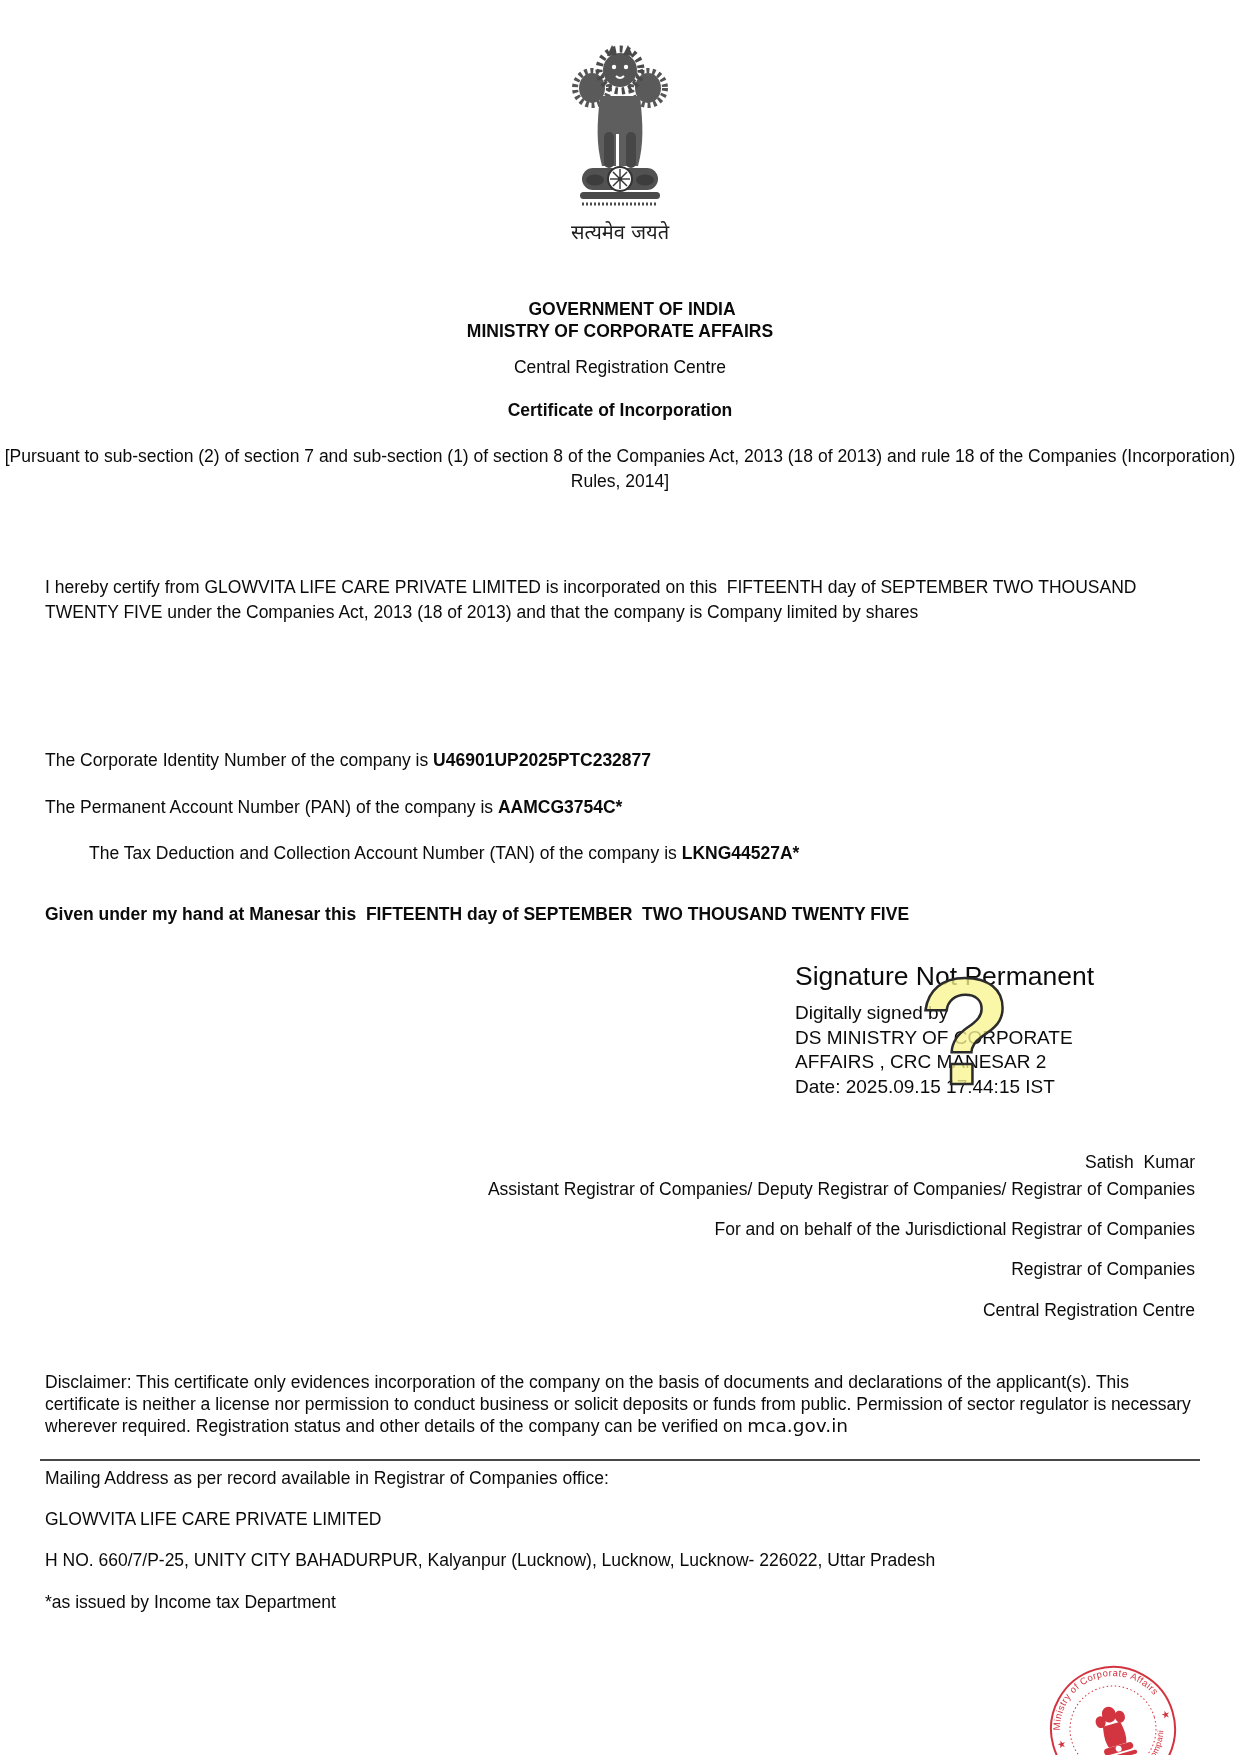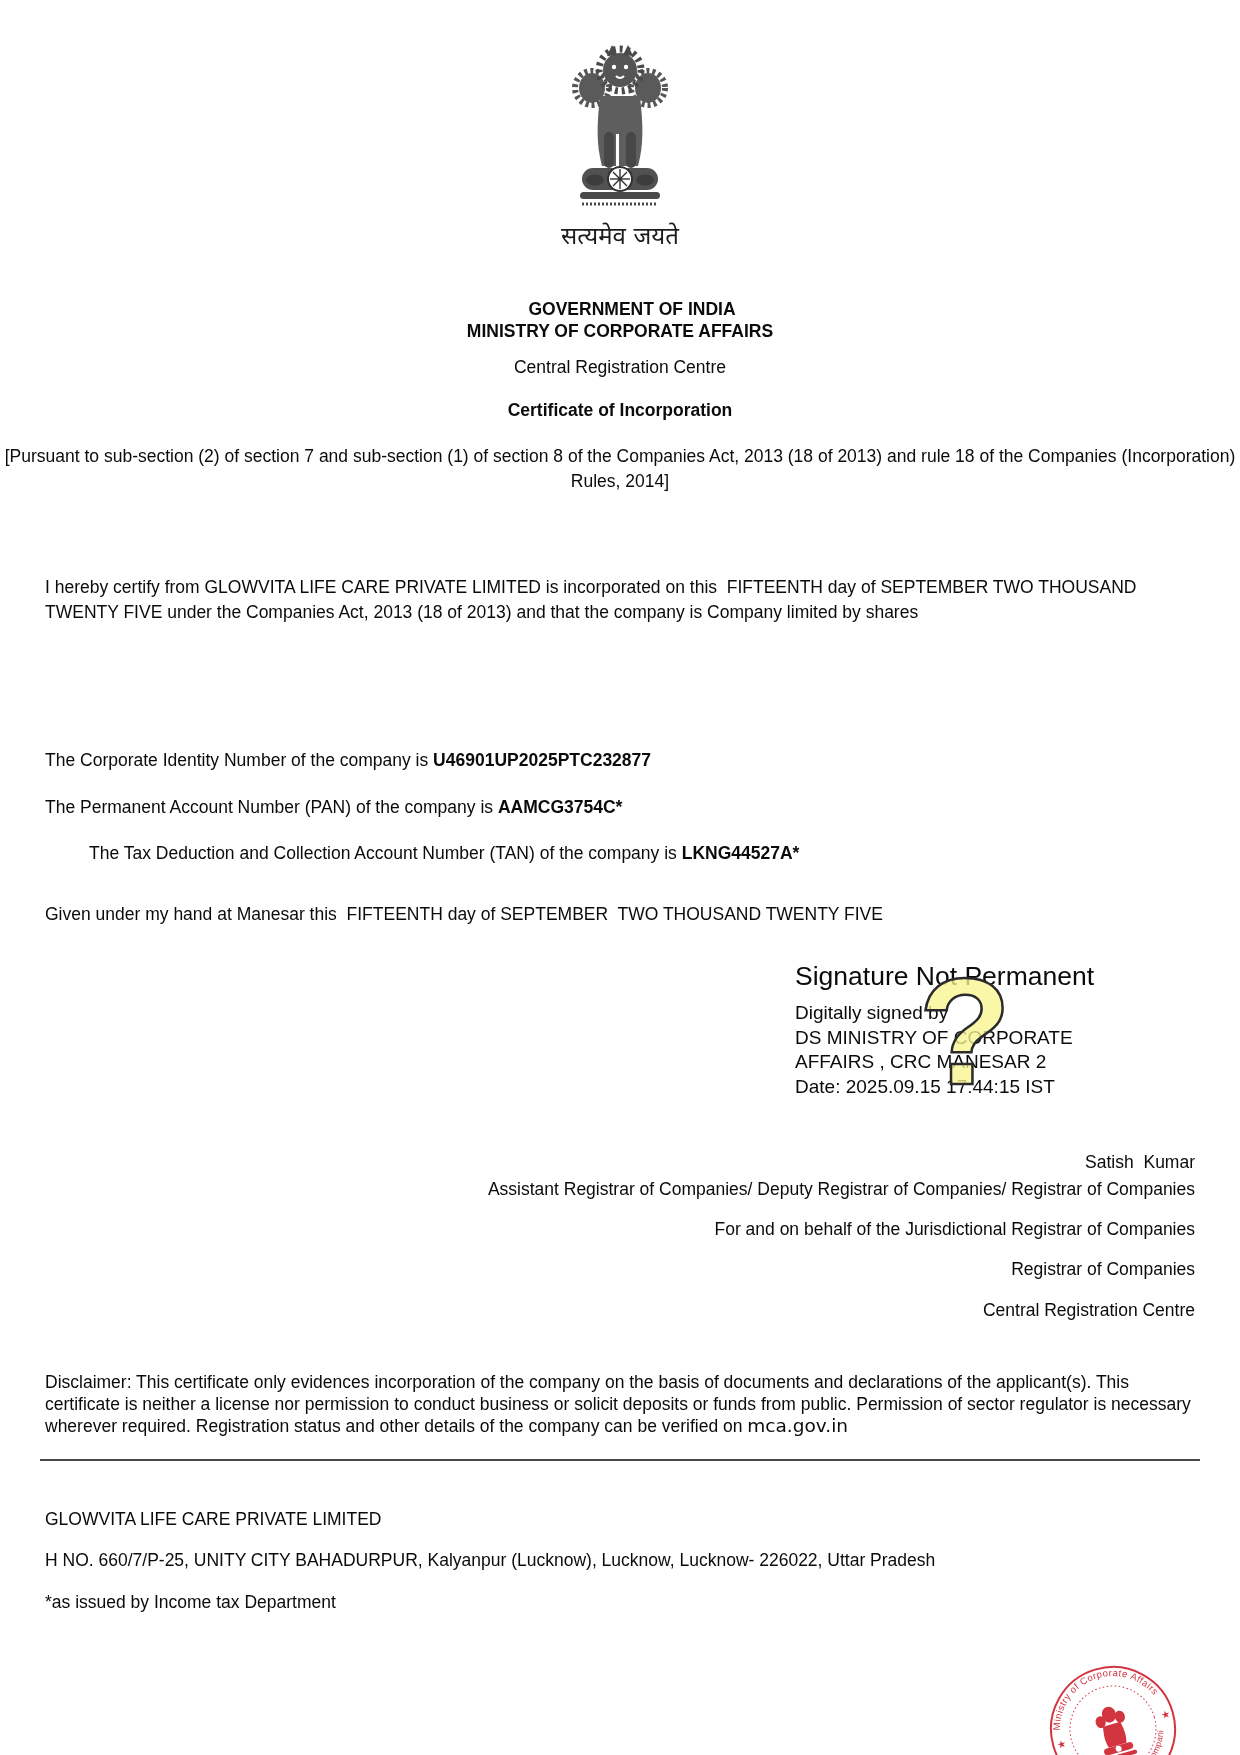--- a/index.html
+++ b/index.html
@@ -9,31 +9,31 @@
     color:#0b0b0b; font-size:17.5px;
   }
   .page { position:relative; width:1240px; height:1755px; background:#fff; overflow:hidden; }
 
   .c { position:absolute; left:0; width:100%; text-align:center; white-space:pre-wrap; }
   .l { position:absolute; left:45px; width:1140px; white-space:pre-wrap; }
   .r { position:absolute; left:45px; width:1150px; text-align:right; white-space:pre-wrap; }
   .b { font-weight:bold; }
 
   .emblem   { position:absolute; left:562px; top:36px; }
-  .caption  { top:218px; font-family:"DejaVu Sans",sans-serif; font-size:24px; color:#1c1c1c; }
+  .caption  { top:218px; font-family:"DejaVu Sans",sans-serif; font-size:20px; color:#1c1c1c; }
   .govt     { top:299px;padding-left:12px; }
   .ministry { top:321px; }
   .centre   { top:357px; }
   .title    { top:400px; }
   .pursuant { top:444px; line-height:25px; }
   .certify  { top:575px; line-height:25px; }
   .cin      { top:750px; }
   .pan      { top:797px; }
   .tan      { top:843px;margin-left:44px; }
-  .given    { top:904px; }
+  .given    { top:904px;font-weight:bold; }
 
   .sig-status  { position:absolute; left:795px; top:961px; font-size:26.5px; white-space:pre-wrap; z-index:1; }
   .sig-details { position:absolute; left:795px; top:1001px; font-size:19px; line-height:24.5px; white-space:pre-wrap; z-index:1; }
   .qmark       { position:absolute; left:913px; top:962px; z-index:2; }
 
   .officer-name      { top:1152px; }
   .officer-desig     { top:1179px; }
   .officer-behalf    { top:1219px; }
   .officer-registrar { top:1259px; }
   .officer-centre    { top:1300px; }
@@ -118,20 +118,21 @@
   <div class="r officer-name">Satish  Kumar</div>
   <div class="r officer-desig">Assistant Registrar of Companies/ Deputy Registrar of Companies/ Registrar of Companies</div>
   <div class="r officer-behalf">For and on behalf of the Jurisdictional Registrar of Companies</div>
   <div class="r officer-registrar">Registrar of Companies</div>
   <div class="r officer-centre">Central Registration Centre</div>
 
   <div class="l disclaimer"><span>Disclaimer: This certificate only evidences incorporation of the company on the basis of documents and declarations of the applicant(s). This certificate is neither a license nor permission to conduct business or solicit deposits or funds from public. Permission of sector regulator is necessary wherever required. Registration status and other details of the company can be verified on </span><span class="website">mca.gov.in</span></div>
 
   <div class="rule"></div>
 
+  <div class="l mail-head">Mailing Address as per record available in Registrar of Companies office:</div>
   <div class="l mail-company">GLOWVITA LIFE CARE PRIVATE LIMITED</div>
   <div class="l mail-address">H NO. 660/7/P-25, UNITY CITY BAHADURPUR, Kalyanpur (Lucknow), Lucknow, Lucknow- 226022, Uttar Pradesh</div>
   <div class="l footnote">*as issued by Income tax Department</div>
 
   <svg class="stamp" width="134" height="134" viewBox="0 0 134 134">
     <g transform="rotate(-16 67 67)">
       <circle cx="67" cy="67" r="62" fill="none" stroke="#cf2330" stroke-width="2"></circle>
       <circle cx="67" cy="67" r="43" fill="none" stroke="#cf2330" stroke-width="1" stroke-dasharray="1.5,2.5"></circle>
       <defs>
         <path id="arcTop" d="M 14,67 A 53,53 0 0 1 120,67"></path>

